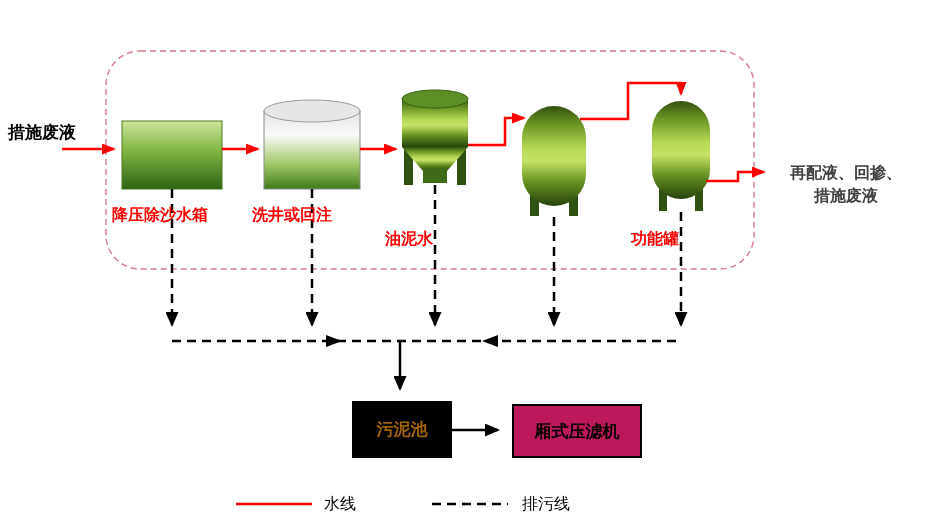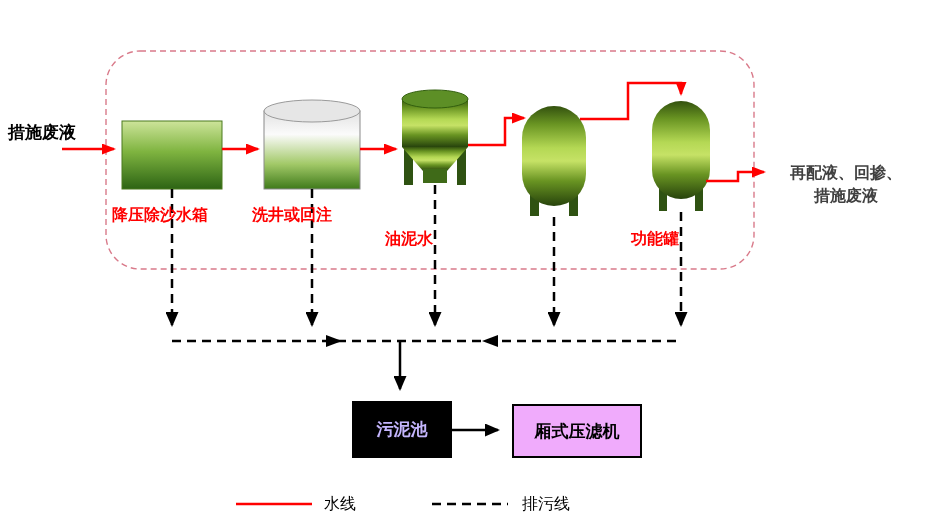--- a/index.html
+++ b/index.html
@@ -15,22 +15,22 @@
   .eq1{left:112px;top:184px;width:120px;}
   .eq2{left:252px;top:184px;width:120px;}
   .eq3{left:385px;top:208px;width:100px;}
   .eq4{left:492px;top:214px;width:124px;}
   .eq5{left:631px;top:208px;width:100px;}
   .out-lbl{position:absolute;left:768px;top:140px;width:156px;text-align:center;
     font-weight:bold;font-size:16px;line-height:23px;color:#404040;}
   .out-lbl span{display:block;}
   .box{position:absolute;display:flex;align-items:center;justify-content:center;
     font-weight:bold;font-size:17px;}
-  .box.sludge{left:352px;top:380px;width:100px;height:57px;background:#000;color:#c4b5fd;}
-  .box.filter{left:512px;top:383px;width:126px;height:50px;background:#f0abfc;color:#000;border:2px solid #000;}
+  .box.sludge{left:352px;top:380px;width:100px;height:57px;background:#000;color:#a16207;}
+  .box.filter{left:512px;top:383px;width:126px;height:50px;background:#be185d;color:#000;border:2px solid #000;}
   .legend-lbl{position:absolute;top:473px;font-size:16px;font-weight:normal;color:#000;}
   .legend-lbl.water{left:324px;}
   .legend-lbl.sewage{left:522px;}
 </style>
 </head>
 <body>
 
 <div class="stage">
 
   <svg width="926" height="519" viewBox="0 0 926 519">

